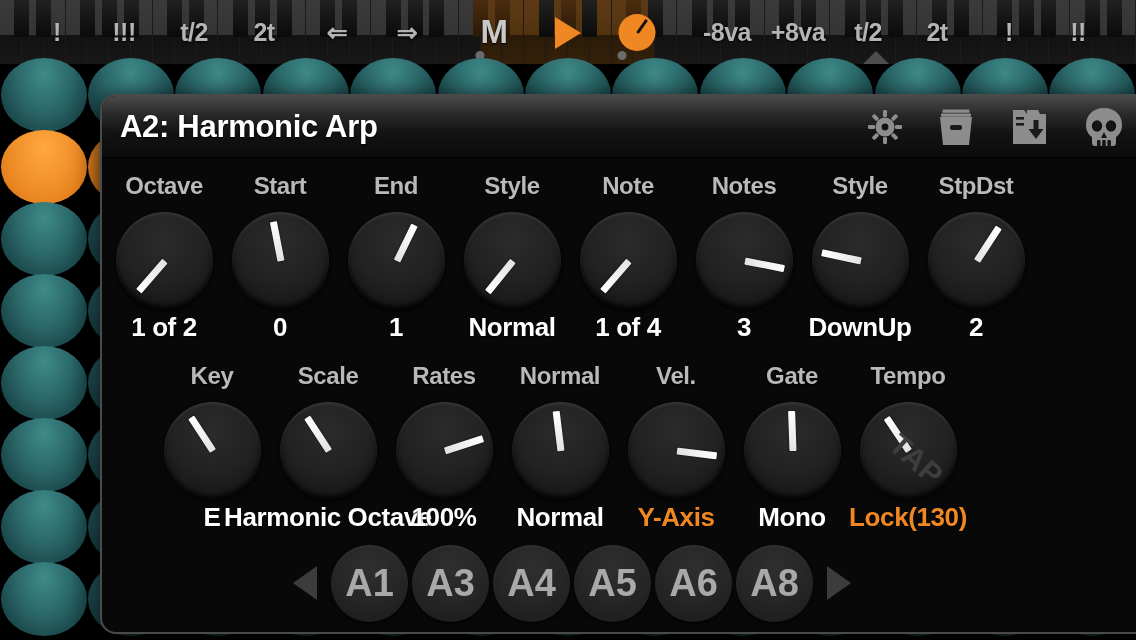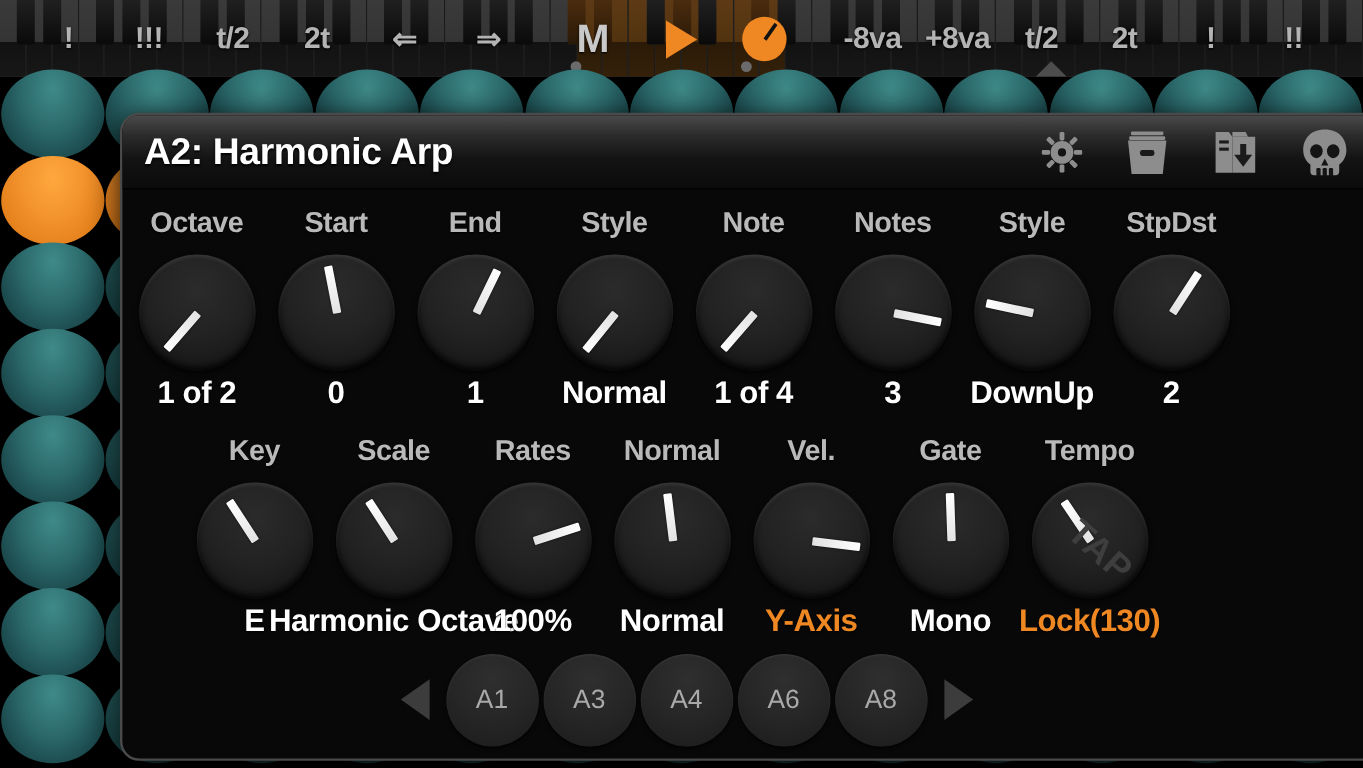--- a/index.html
+++ b/index.html
@@ -165,21 +165,21 @@
     width: 0; height: 0; transform: translateY(-50%);
     border-left: 24px solid #3c3c3c;
     border-top: 17px solid transparent;
     border-bottom: 17px solid transparent;
   }
   .pbtn {
     position: relative; width: 77px; height: 77px; margin: 0 2px;
     border-radius: 50%;
     background: radial-gradient(circle at 50% 28%, #2f2f2f 0%, #262626 50%, #1b1b1b 100%);
     display: flex; align-items: center; justify-content: center;
-    color: #a9a9a9; font-size: 22px; font-weight: normal;
+    color: #a9a9a9; font-size: 38px; font-weight: bold;
     box-shadow: inset 0 1px 2px rgba(255,255,255,.07), 0 2px 3px rgba(0,0,0,.7);
     cursor: pointer;
   }
   .pbtn.sel { box-shadow: 0 0 0 5px #ef8822; color: #b8b8b8; }
 </style>
 </head>
 <body>
 
 <div id="stage">
 
@@ -583,20 +583,21 @@
         </div>
         <div class="kval accent" style="position: absolute; left: 806px; top: 144px; transform: translateX(-50%);">Lock(130)</div>
       </div>
 
     <div id="presets">
       <div class="arrow-l"></div>
       <div id="presetbtns" style="display:flex;align-items:center;">
           <div class="pbtn">A1</div>
           <div class="pbtn">A3</div>
           <div class="pbtn">A4</div>
+          <div class="pbtn">A5</div>
           <div class="pbtn">A6</div>
           <div class="pbtn">A8</div>
         </div>
       <div class="arrow-r"></div>
     </div>
 
   </div>
 </div>
 
 </body></html>

